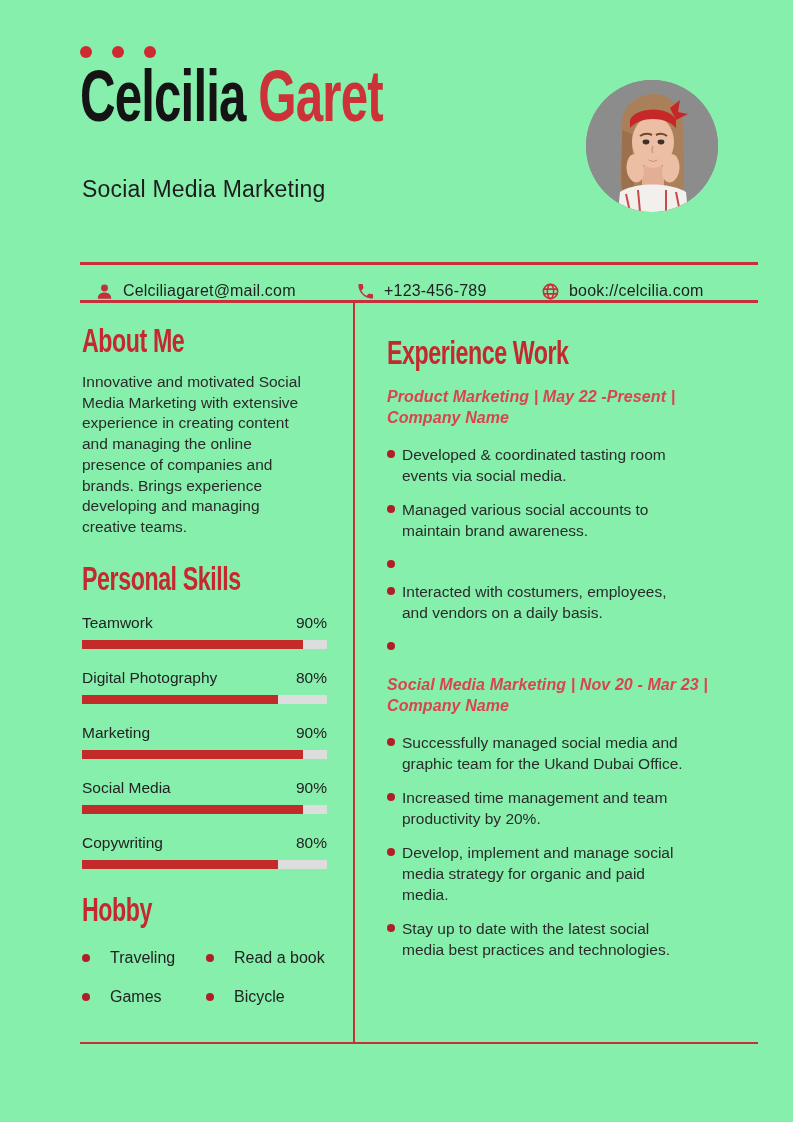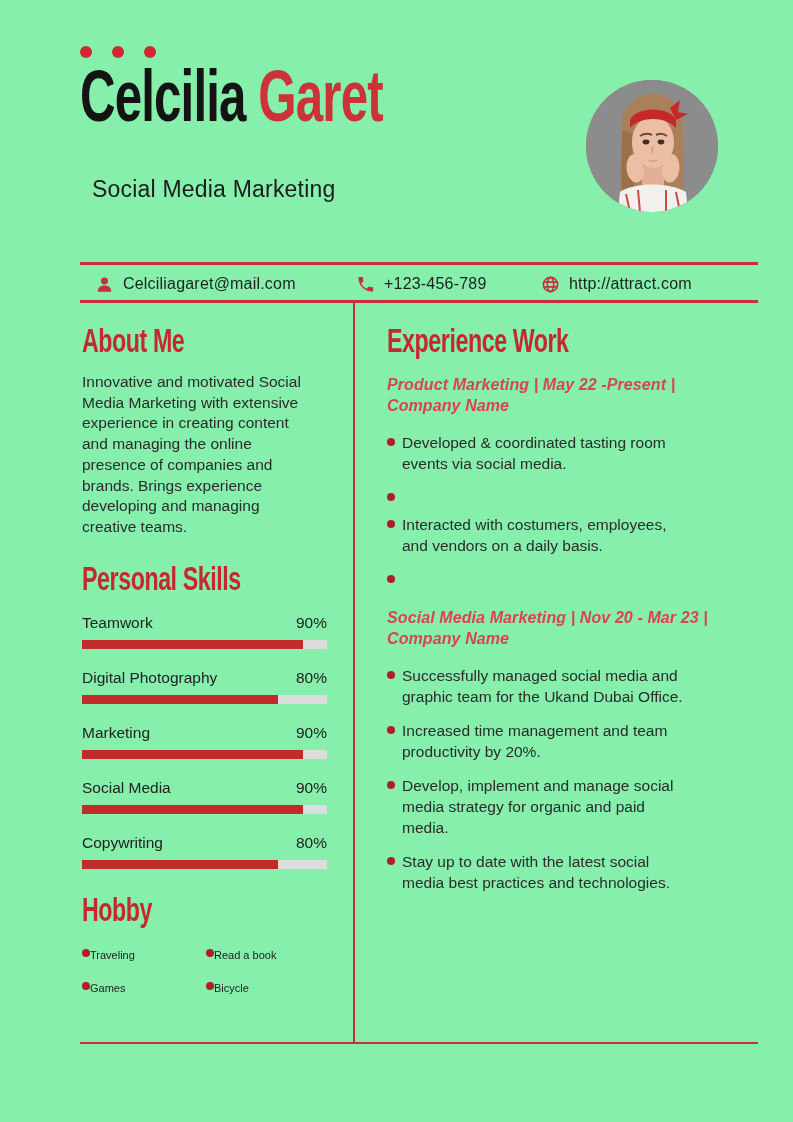--- a/index.html
+++ b/index.html
@@ -14,45 +14,45 @@
   .dot { width:12px; height:12px; border-radius:50%; background:#ce2b31; }
 
   
   .name { position:absolute; left:80px; top:58px; white-space:nowrap; }
   .name .cond {
     display:inline-block; transform:scale(0.88,1.30); transform-origin:left bottom;
     font-size:56px; font-weight:800; letter-spacing:-1px; line-height:1.95;
     color:#141414;
   }
   .name .last { color:#cc3237; }
-  .subtitle { position:absolute; left:92px; top:176px; font-size:23px; color:#1c1c1c; letter-spacing:0.2px; }
+  .subtitle { position:absolute; left:82px; top:176px; font-size:23px; color:#1c1c1c; letter-spacing:0.2px; }
 
   
   .photo-wrap { position:absolute; left:586px; top:80px; width:132px; height:132px; border-radius:50%; overflow:hidden; background:#8c8c8c; }
   .photo-wrap svg { display:block; }
 
   
   .contact-bar {
     position:absolute; left:80px; top:262px; width:678px; height:41px;
     border-top:3px solid #c5303a; border-bottom:3px solid #c5303a;
   }
-  .contact-item { position:absolute; top:0; height:38px; display:flex; align-items:center; gap:9px; }
+  .contact-item { position:absolute; top:7px; height:38px; display:flex; align-items:center; gap:9px; }
   .contact-item .cicon { width:19px; height:19px; flex:0 0 auto; }
   .contact-item .ctext { font-size:16px; color:#1f1f1f; letter-spacing:0.2px; }
   .ci-email { left:15px; }
   .ci-phone { left:276px; }
   .ci-web   { left:461px; }
 
   
   .v-divider { position:absolute; left:353px; top:303px; width:2px; height:740px; background:#c5303a; }
   .bottom-rule { position:absolute; left:80px; top:1042px; width:678px; height:2px; background:#c5303a; }
 
   
   .left-col  { position:absolute; left:82px;  top:304px; width:245px; }
-  .right-col { position:absolute; left:387px; top:304px; width:374px; }
+  .right-col { position:absolute; left:387px; top:316px; width:374px; }
 
   .section-heading { margin:0; line-height:38px; height:38px; white-space:nowrap; }
   .section-heading .cond {
     display:inline-block; transform:scale(0.86,1.22); transform-origin:left 70%;
     font-size:27px; font-weight:800; letter-spacing:-0.5px; color:#c4292f;
   }
   .mt-about { margin-top:20px; }
   .mt-skills { margin-top:24px; }
   .mt-hobby { margin-top:24px; }
   .mt-exp { margin-top:20px; }
@@ -61,21 +61,21 @@
 
   
   .skills-list { margin-top:14px; }
   .skill { margin-bottom:20px; }
   .skill-top { display:flex; justify-content:space-between; align-items:baseline; font-size:15.5px; color:#222; margin-bottom:8px; }
   .bar { width:100%; height:9px; background:#dddddd; }
   .bar-fill { height:100%; background:#c32b2b; }
 
   
   .hobby-grid { margin-top:18px; display:grid; grid-template-columns:124px auto; row-gap:21px; }
-  .hobby-item { display:flex; align-items:flex-start; gap:0; font-size:11px; color:#222; }
+  .hobby-item { display:flex; align-items:center; gap:20px; font-size:16px; color:#222; }
   .hobby-item .bullet-dot { flex:0 0 auto; }
   .bullet-dot { width:8px; height:8px; border-radius:50%; background:#b01f27; }
 
   
   .job-heading { margin:0; font-size:16px; font-style:italic; font-weight:600; color:#d8454e; line-height:21px; white-space:pre-line; letter-spacing:0.1px; }
   .jh-1 { margin-top:12px; }
   .jh-2 { margin-top:24px; }
   .job-bullets { margin-top:16px; }
   .job-bullet { display:flex; gap:7px; margin-bottom:13px; }
   .job-bullet .bullet-dot { margin-top:6px; }
@@ -139,21 +139,21 @@
         <path d="M6.8 10.6c1.6 3.2 3.6 5.2 6.6 6.7l2.3-2.3c.3-.3.8-.4 1.2-.3 1.1.4 2.3.6 3.6.6.6 0 1.1.5 1.1 1.1v3.5c0 .6-.5 1.1-1.1 1.1C10.9 21 3 13.1 3 3.5 3 2.9 3.5 2.4 4.1 2.4h3.6c.6 0 1.1.5 1.1 1.1 0 1.2.2 2.4.6 3.6.1.4 0 .8-.3 1.2l-2.3 2.3z" fill="#c5303a"></path>
       </svg>
       <span class="ctext">+123-456-789</span>
     </div>
     <div class="contact-item ci-web">
       <svg class="cicon" viewBox="0 0 24 24">
         <circle cx="12" cy="12" r="9" fill="none" stroke="#c5303a" stroke-width="2"></circle>
         <ellipse cx="12" cy="12" rx="4" ry="9" fill="none" stroke="#c5303a" stroke-width="2"></ellipse>
         <path d="M3.5 9h17M3.5 15h17" stroke="#c5303a" stroke-width="2"></path>
       </svg>
-      <span class="ctext">http://attract.com</span>
+      <span class="ctext">book://celcilia.com</span>
     </div>
   </div>
 
   <div class="v-divider"></div>
   <div class="bottom-rule"></div>
 
   <div class="left-col">
     <h2 class="section-heading mt-about"><span class="cond">About Me</span></h2>
     <p class="about-text">Innovative and motivated Social
 Media Marketing with extensive
@@ -241,20 +241,25 @@
        <h3 class="job-heading jh-1">Product Marketing | May 22 -Present |
 Company Name</h3>
        <div class="job-bullets">
             <div class="job-bullet">
        <span class="bullet-dot"></span>
        <span class="jb-text">Developed &amp; coordinated tasting room
 events via social media.</span>
      </div>
             <div class="job-bullet">
        <span class="bullet-dot"></span>
+       <span class="jb-text">Managed various social accounts to
+maintain brand awareness.</span>
+     </div>
+            <div class="job-bullet">
+       <span class="bullet-dot"></span>
      </div>
             <div class="job-bullet">
        <span class="bullet-dot"></span>
        <span class="jb-text">Interacted with costumers, employees,
 and vendors on a daily basis.</span>
      </div>
             <div class="job-bullet">
        <span class="bullet-dot"></span>
      </div>
           </div>

